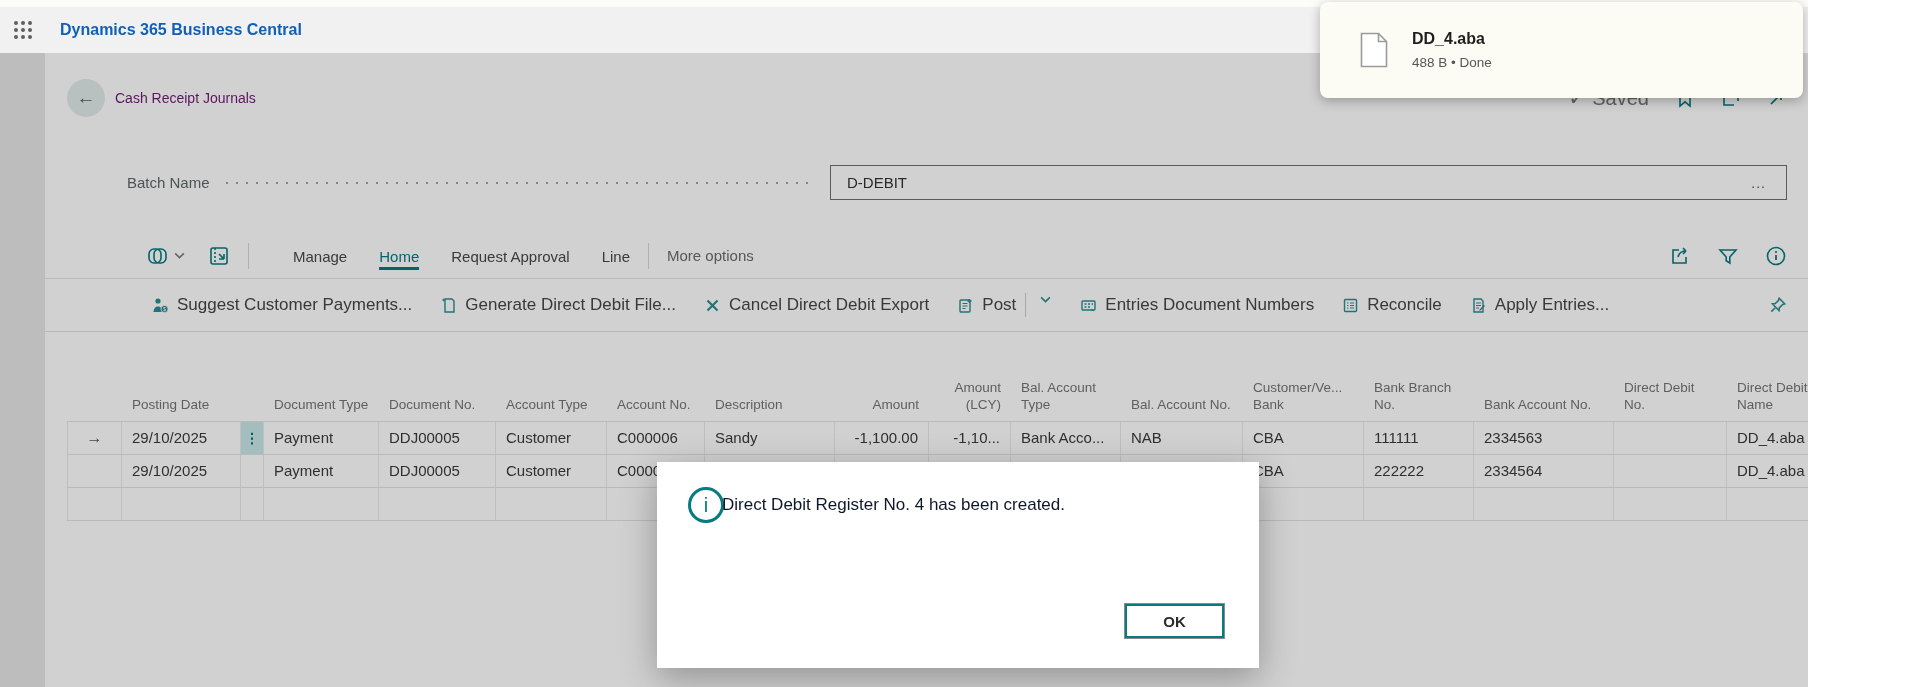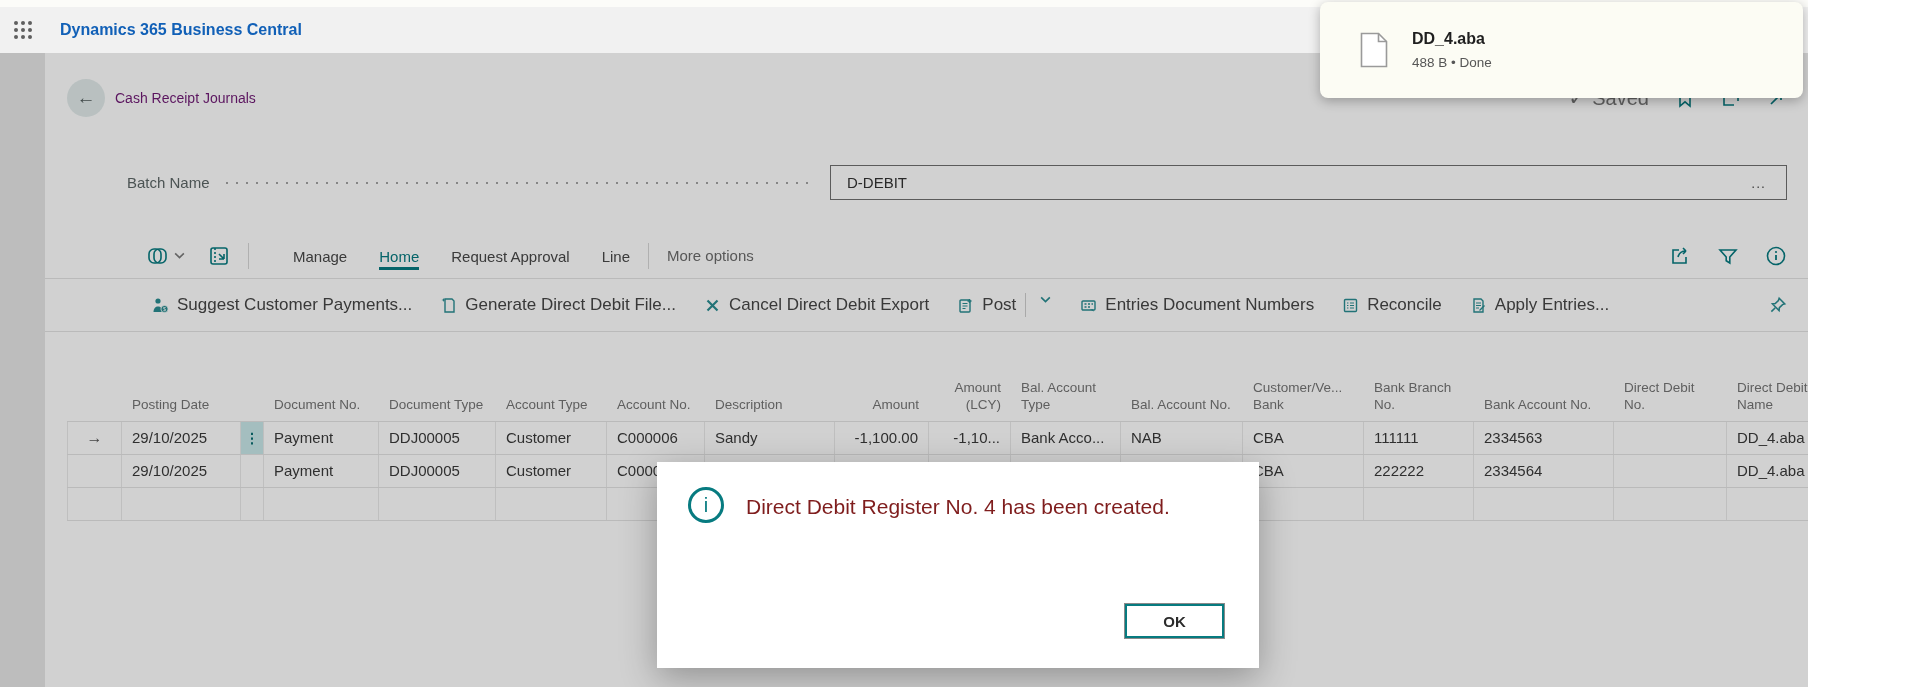--- a/index.html
+++ b/index.html
@@ -75,21 +75,21 @@
              display:flex; align-items:center; justify-content:center; cursor:pointer; }
 
   
   .dim { position:absolute; top:53px; left:0; right:0; bottom:0; background:rgba(0,0,0,0.18); z-index:40; }
 
   
   .dialog { position:absolute; left:657px; top:462px; width:602px; height:206px; background:#fff; z-index:100;
             box-shadow:0 10px 34px rgba(0,0,0,0.30); }
   .dlg-icon { position:absolute; left:31px; top:25px; width:36px; height:36px; border-radius:50%;
               border:3px solid #077b80; color:#077b80; font-size:20px; display:flex; align-items:center; justify-content:center; }
-  .dlg-msg { position:absolute; left:89px; top:33px; right:30px; font-size:21px; color:#7f1d1d; }
+  .dlg-msg { position:absolute; left:65px; top:33px; right:30px; font-size:17px; color:#0f172a; }
   .dlg-ok { position:absolute; right:34px; bottom:29px; width:101px; height:36px; background:#fff;
             border:1px solid #8a8a8a; box-shadow:inset 0 0 0 2px #077b80; color:#2b2b2b; font-size:15px; font-weight:bold;
             font-family:"Liberation Sans",sans-serif; cursor:pointer; }
 
   
   .dl-popup { position:absolute; left:1320px; top:2px; width:483px; height:96px; background:#fcfcf4; z-index:200;
               border-radius:8px; box-shadow:0 3px 12px rgba(0,0,0,0.28); display:flex; align-items:center; padding:0 20px 0 40px; cursor:pointer; }
   .dl-icon { width:28px; height:36px; flex:none; }
   .dl-text { margin-left:24px; }
   .dl-name { font-size:16px; font-weight:bold; color:#1f1f1f; }
@@ -260,22 +260,22 @@
         <path d="M10 2l5 5-2 .7-2.8 2.8-.3 2.5-5.9-5.9 2.5-.3L9.3 4z" fill="none" stroke="#2a8d92" stroke-width="1.4"></path>
         <path d="M6.5 10.5L3 14" stroke="#2a8d92" stroke-width="1.4"></path>
       </svg>
     </div>
 
     <div class="grid">
       <div class="g-head">
         <div class="hc"></div>
         <div class="hc">Posting Date</div>
         <div class="hc"></div>
+        <div class="hc">Document Type</div>
         <div class="hc">Document No.</div>
-        <div class="hc">Document Type</div>
         <div class="hc">Account Type</div>
         <div class="hc">Account No.</div>
         <div class="hc">Description</div>
         <div class="hc num">Amount</div>
         <div class="hc num">Amount (LCY)</div>
         <div class="hc">Bal. Account Type</div>
         <div class="hc">Bal. Account No.</div>
         <div class="hc">Customer/Ve... Bank</div>
         <div class="hc">Bank Branch No.</div>
         <div class="hc">Bank Account No.</div>

